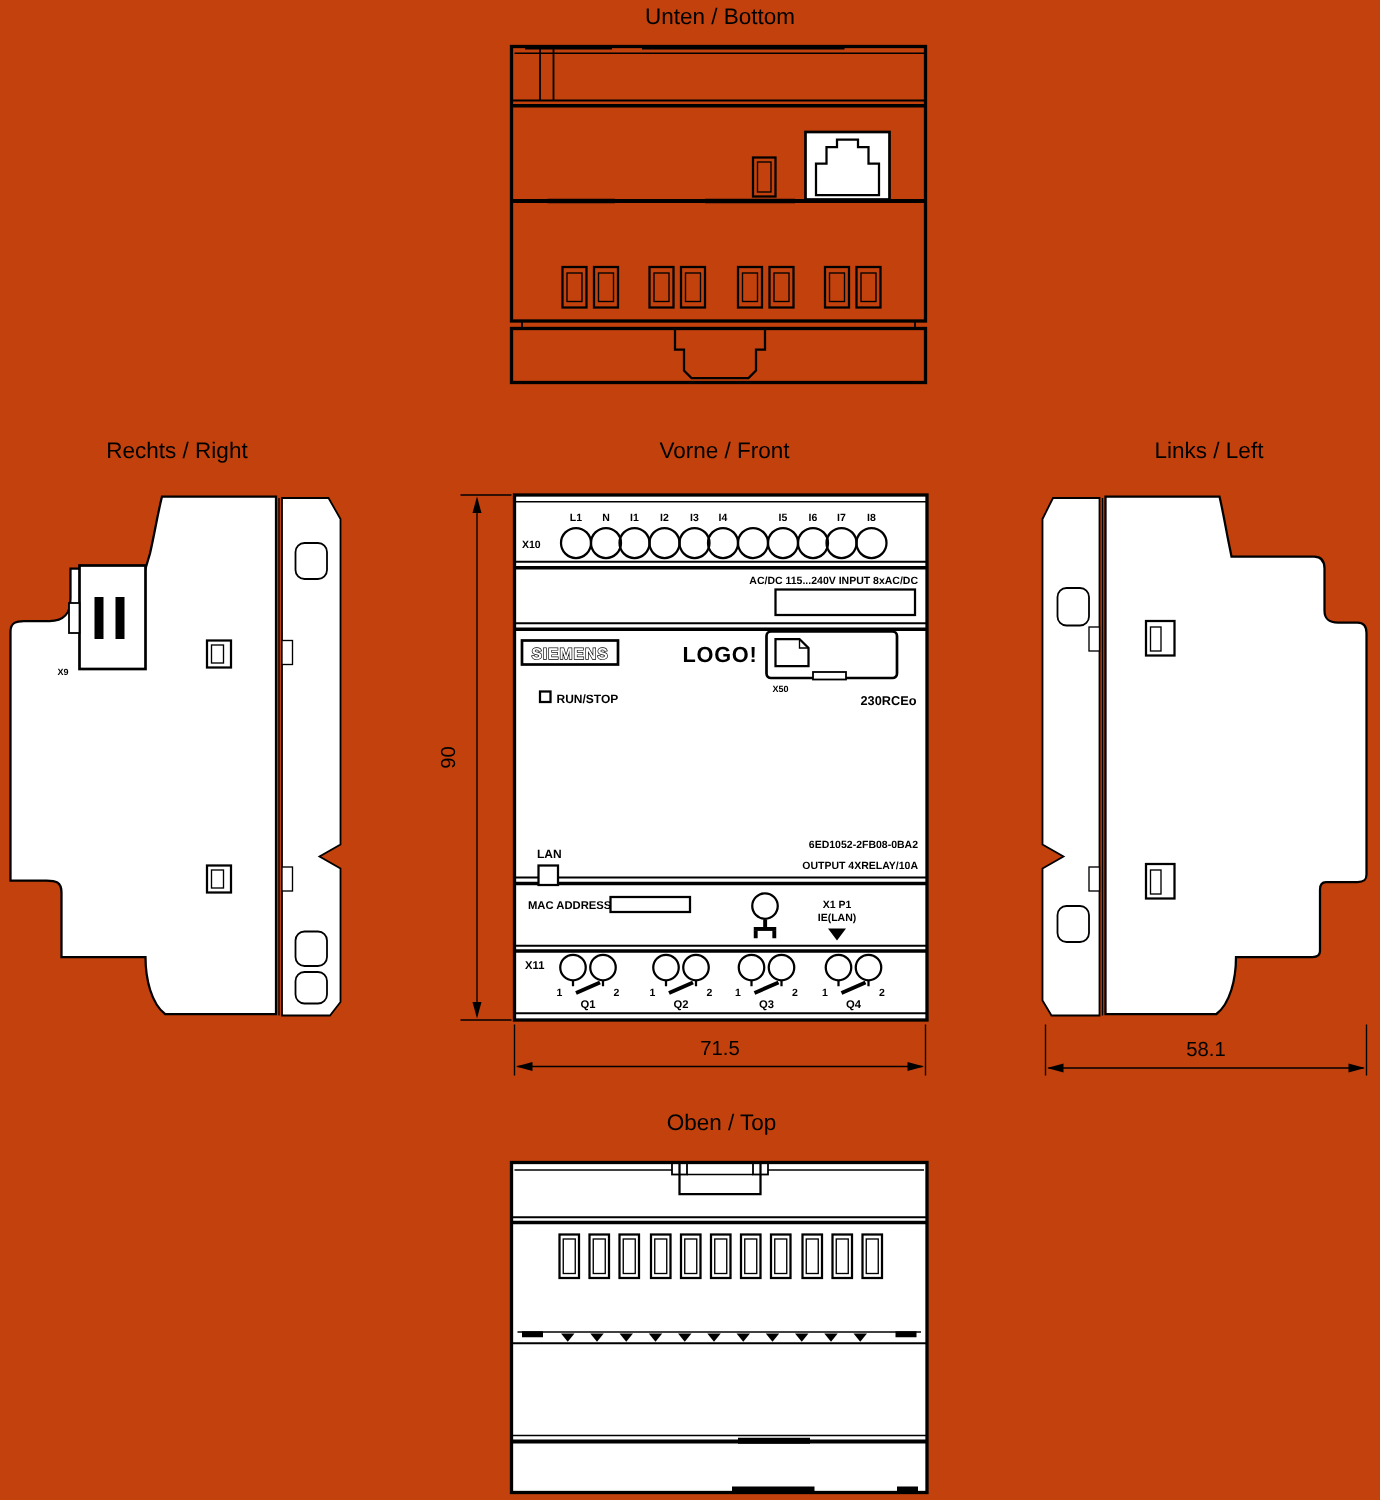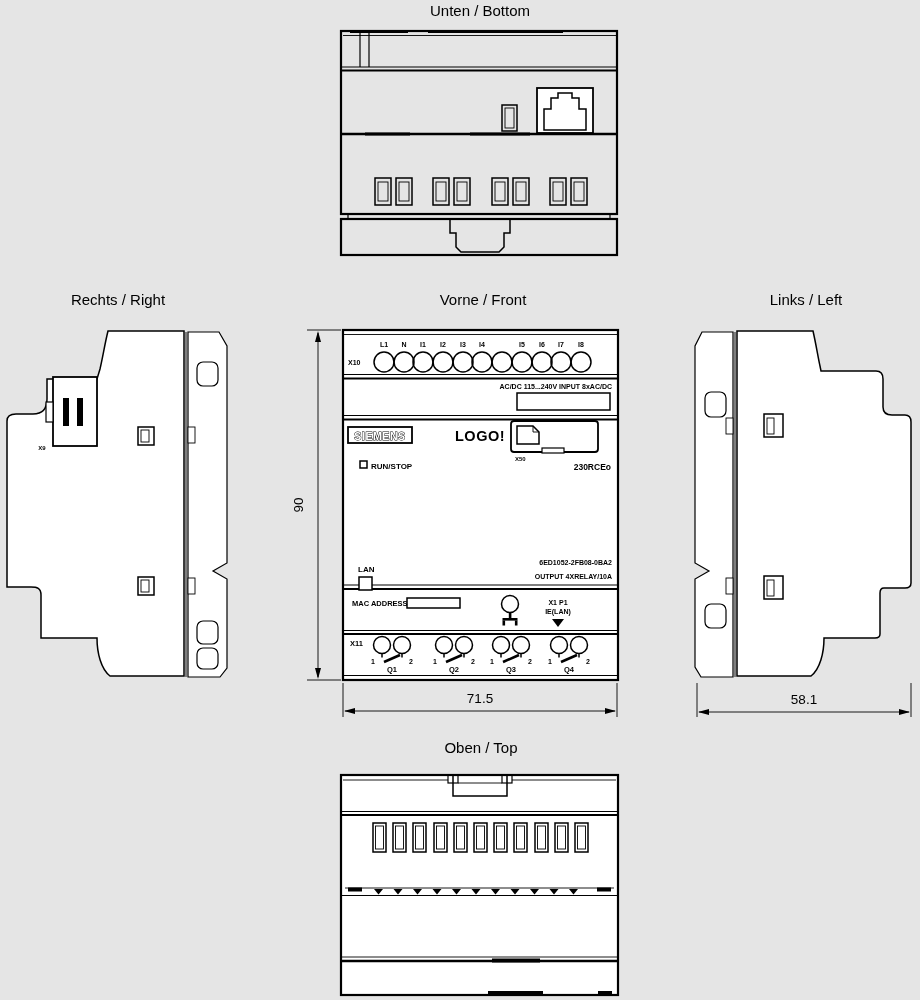--- a/index.html
+++ b/index.html
@@ -1,16 +1,16 @@
 <!DOCTYPE html>
 <html><head>
 <meta charset="utf-8">
 <style>
   html,body{margin:0;padding:0;background:#fff;}
-  .page{width:920px;height:1000px;background:#e5e5e5;position:relative;overflow:hidden;}
+  .page{width:920px;height:1000px;background:#c2410c;position:relative;overflow:hidden;}
   svg{display:block;}
   .ln{fill:none;stroke:#000;stroke-width:1.2;}
   .ln08{fill:none;stroke:#000;stroke-width:0.9;}
   .ln15{fill:none;stroke:#000;stroke-width:1.5;}
   .ln18{fill:none;stroke:#000;stroke-width:1.8;}
   .ln2{fill:none;stroke:#000;stroke-width:2.2;}
   .ln25{fill:none;stroke:#000;stroke-width:2.6;}
   .wfill{fill:#fff;stroke:#000;}
   .bfill{fill:#000;stroke:none;}
   .t{font-family:"Liberation Sans","DejaVu Sans",sans-serif;fill:#000;}

